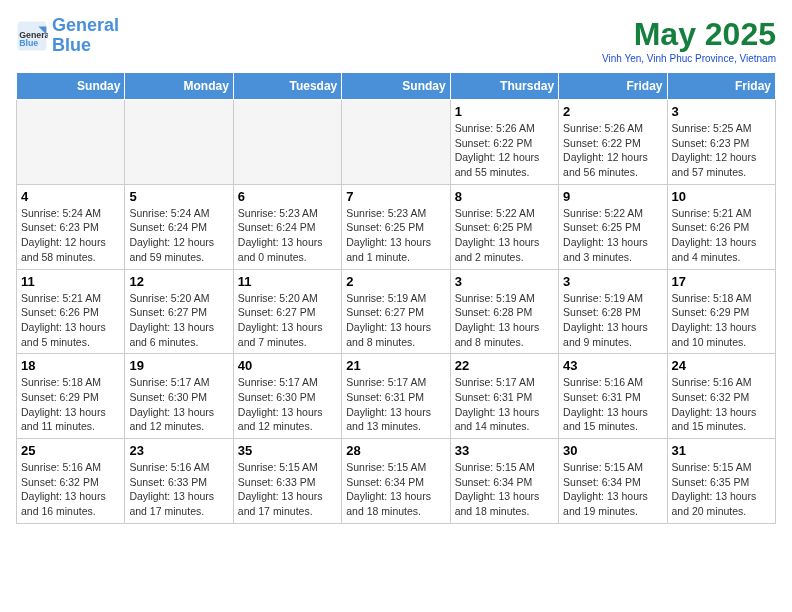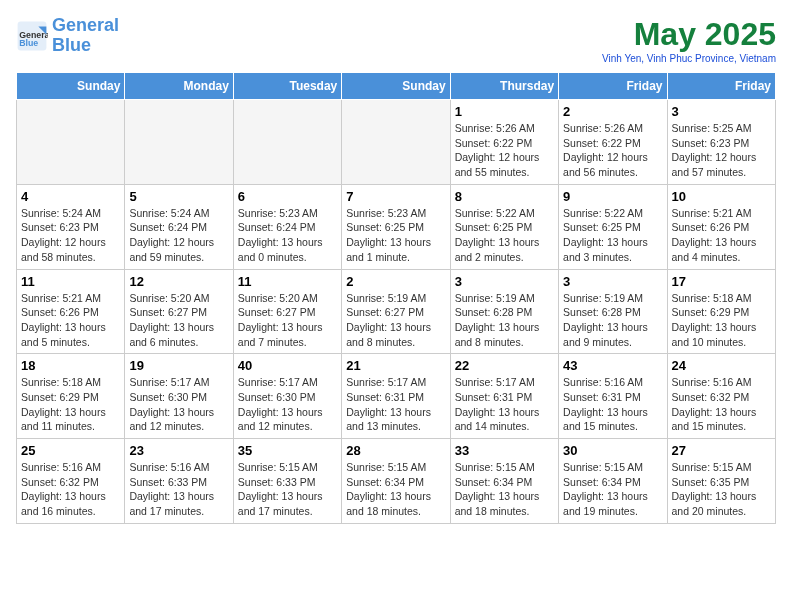--- a/index.html
+++ b/index.html
@@ -252,18 +252,18 @@
         </td>
         <td>
           <span class="day-num">33</span>
           <div class="day-info">Sunrise: 5:15 AM<br>Sunset: 6:34 PM<br>Daylight: 13 hours<br>and 18 minutes.</div>
         </td>
         <td>
           <span class="day-num">30</span>
           <div class="day-info">Sunrise: 5:15 AM<br>Sunset: 6:34 PM<br>Daylight: 13 hours<br>and 19 minutes.</div>
         </td>
         <td>
-          <span class="day-num">27</span>
+          <span class="day-num">31</span>
           <div class="day-info">Sunrise: 5:15 AM<br>Sunset: 6:35 PM<br>Daylight: 13 hours<br>and 20 minutes.</div>
         </td>
       </tr>
     </tbody>
 </table>
 
 </body></html>

